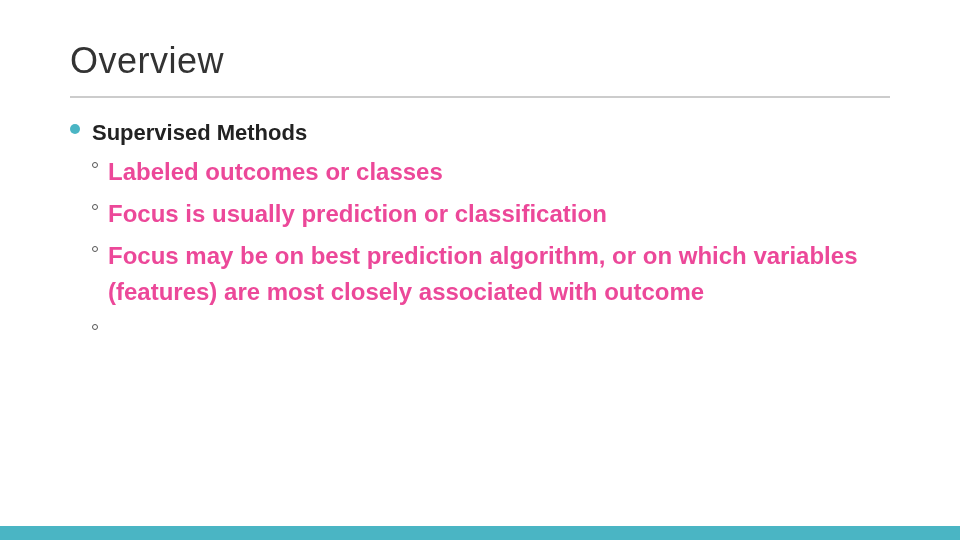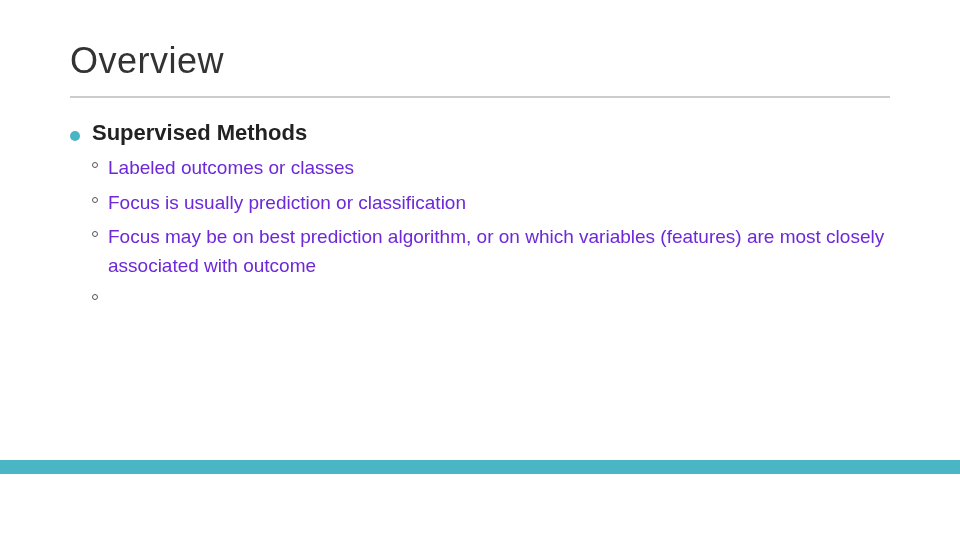--- a/index.html
+++ b/index.html
@@ -12,21 +12,21 @@
       width: 960px;
       height: 540px;
       background: #ffffff;
       font-family: 'Segoe UI', Arial, sans-serif;
       overflow: hidden;
       position: relative;
     }
 
     .slide-container {
       width: 960px;
-      height: 474px;
+      height: 540px;
       background: #ffffff;
       position: relative;
       display: flex;
       flex-direction: column;
     }
 
     .content-area {
       flex: 1;
       padding: 40px 70px 20px 70px;
     }
@@ -40,21 +40,21 @@
     }
 
     .divider {
       height: 1.5px;
       background: #cccccc;
       margin-bottom: 20px;
     }
 
     .bullet-level1 {
       display: flex;
-      align-items: center;
+      align-items: flex-start;
     }
 
     .bullet-dot {
       width: 10px;
       height: 10px;
       background: #4ab5c4;
       border-radius: 50%;
       margin-top: 6px;
       margin-right: 12px;
       flex-shrink: 0;
@@ -82,23 +82,23 @@
       width: 6px;
       height: 6px;
       border: 1.5px solid #555555;
       border-radius: 50%;
       margin-top: 8px;
       margin-right: 10px;
       flex-shrink: 0;
     }
 
     .bullet-level2-text {
-      font-size: 19px;
-      font-weight: 400;
-      color: #6d28d9;
+      font-size: 24px;
+      font-weight: 700;
+      color: #ec4899;
       line-height: 1.5;
     }
 
     .bottom-bar {
       height: 14px;
       background: #4ab5c4;
       width: 100%;
       position: absolute;
       bottom: 0;
       left: 0;

